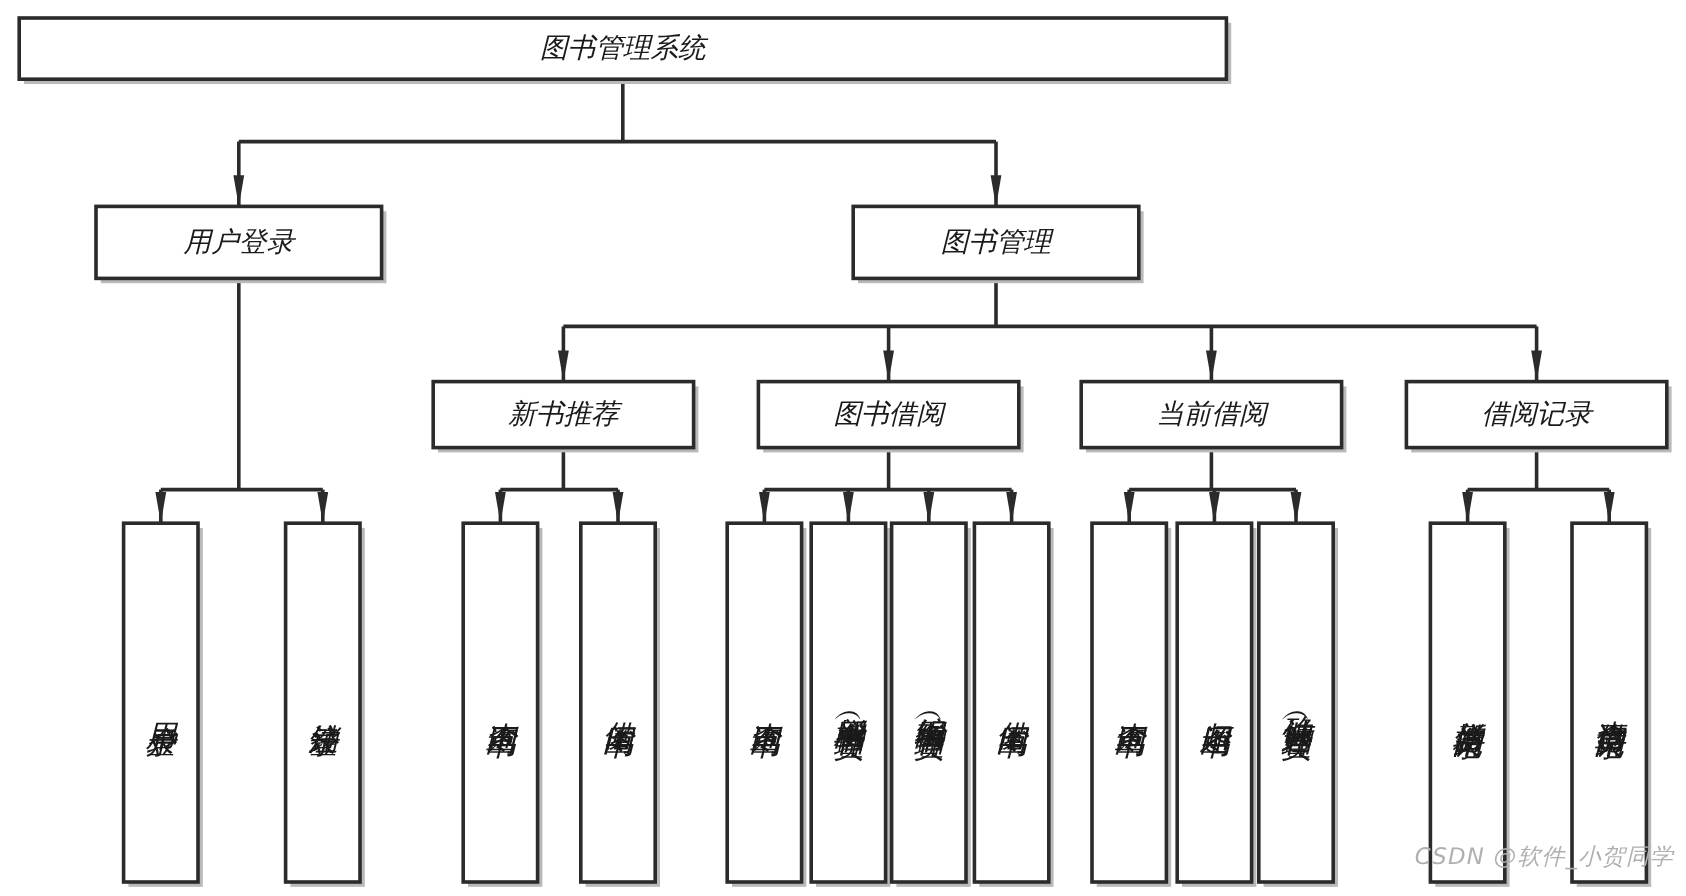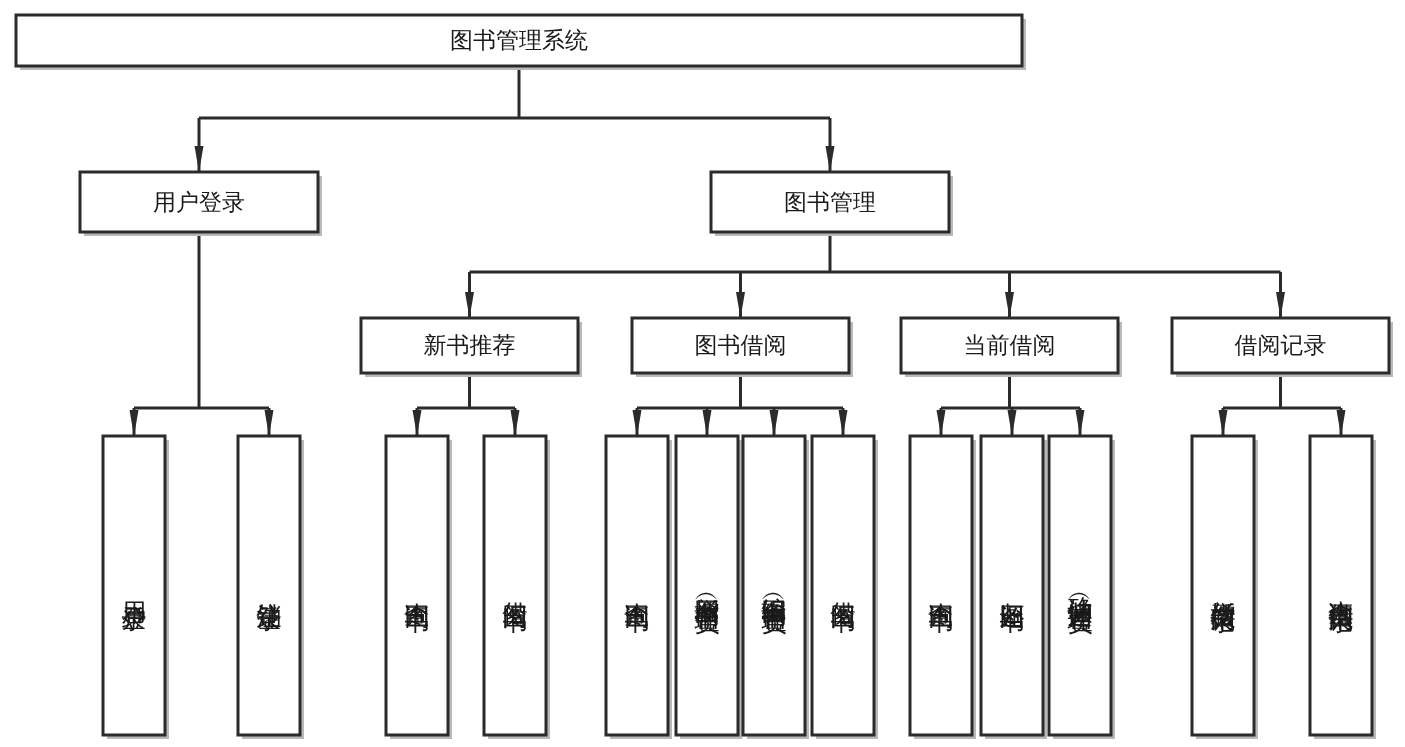--- a/index.html
+++ b/index.html
@@ -1,21 +1,21 @@
 <!DOCTYPE html>
 <html><head>
 <meta charset="utf-8">
 <style>
   html,body{margin:0;padding:0;background:#ffffff;}
   body{
     width:1405px;height:747px;
     font-family:"DejaVu Sans","Liberation Sans",sans-serif;
     overflow:hidden;position:relative;
   }
-  #stage{position:relative;width:1405px;height:733px;background:#fff;}
+  #stage{position:relative;width:1405px;height:733px;background:#fff;font-style:italic;}
   svg#tree{position:absolute;left:0;top:0;width:1405px;height:747px;}
 
   .node-rect{fill:#ffffff;stroke:#2b2b2b;stroke-width:3;}
   .node-shadow{fill:#b9b9b9;}
   .conn{stroke:#2b2b2b;stroke-width:3;fill:none;stroke-linecap:butt;}
   .arrow{fill:#2b2b2b;}
 
   .hlabel{
     font-family:"DejaVu Sans","Liberation Sans",sans-serif;
     font-size:23px;fill:#1a1a1a;text-anchor:middle;
@@ -164,13 +164,14 @@
       <div class="vlabel-wrap" style="left: 676px; top: 436px; width: 62px; height: 299px;">新增图书（管理员）</div>
       <div class="vlabel-wrap" style="left: 743px; top: 436px; width: 62px; height: 299px;">编辑图书（管理员）</div>
       <div class="vlabel-wrap" style="left: 812px; top: 436px; width: 62px; height: 299px;">借阅图书</div>
       <div class="vlabel-wrap" style="left: 910px; top: 436px; width: 62px; height: 299px;">查询图书</div>
       <div class="vlabel-wrap" style="left: 981px; top: 436px; width: 62px; height: 299px;">归还图书</div>
       <div class="vlabel-wrap" style="left: 1049px; top: 436px; width: 62px; height: 299px;">确认归还（管理员）</div>
       <div class="vlabel-wrap" style="left: 1192px; top: 436px; width: 62px; height: 299px;">新增借阅记录</div>
       <div class="vlabel-wrap" style="left: 1310px; top: 436px; width: 62px; height: 299px;">查询借阅记录</div>
     </div>
 
+  <div class="watermark">CSDN @软件_小贺同学</div>
 </div>
 
 </body></html>

